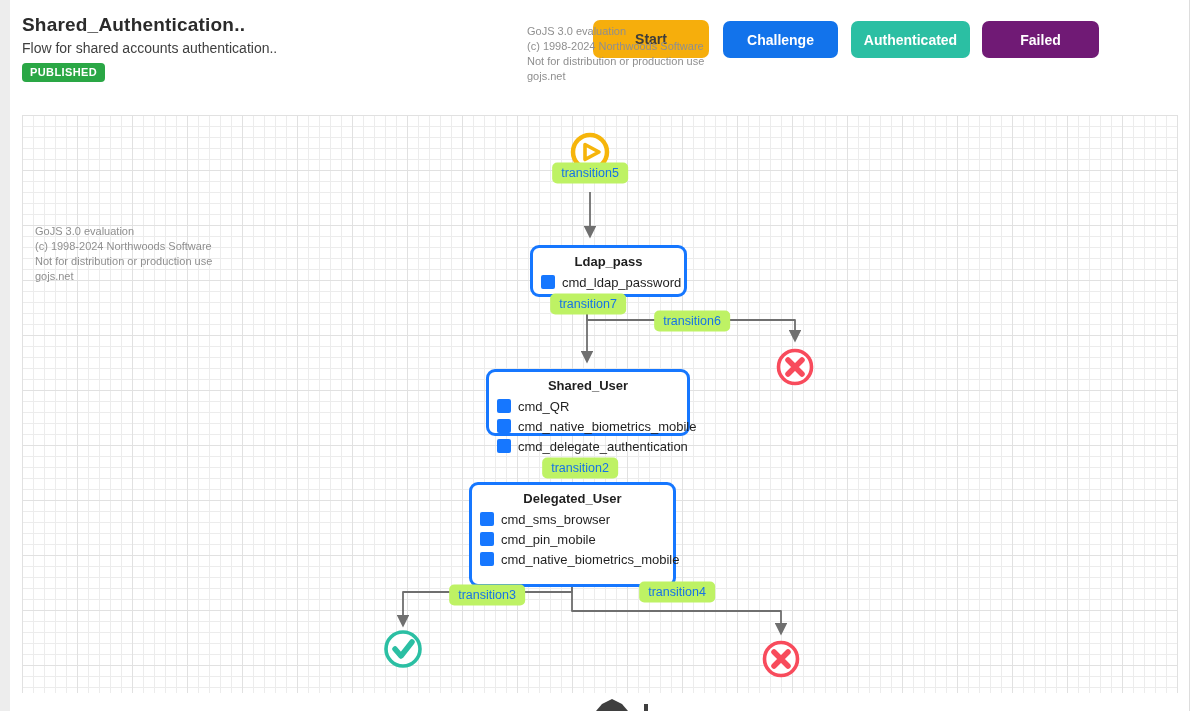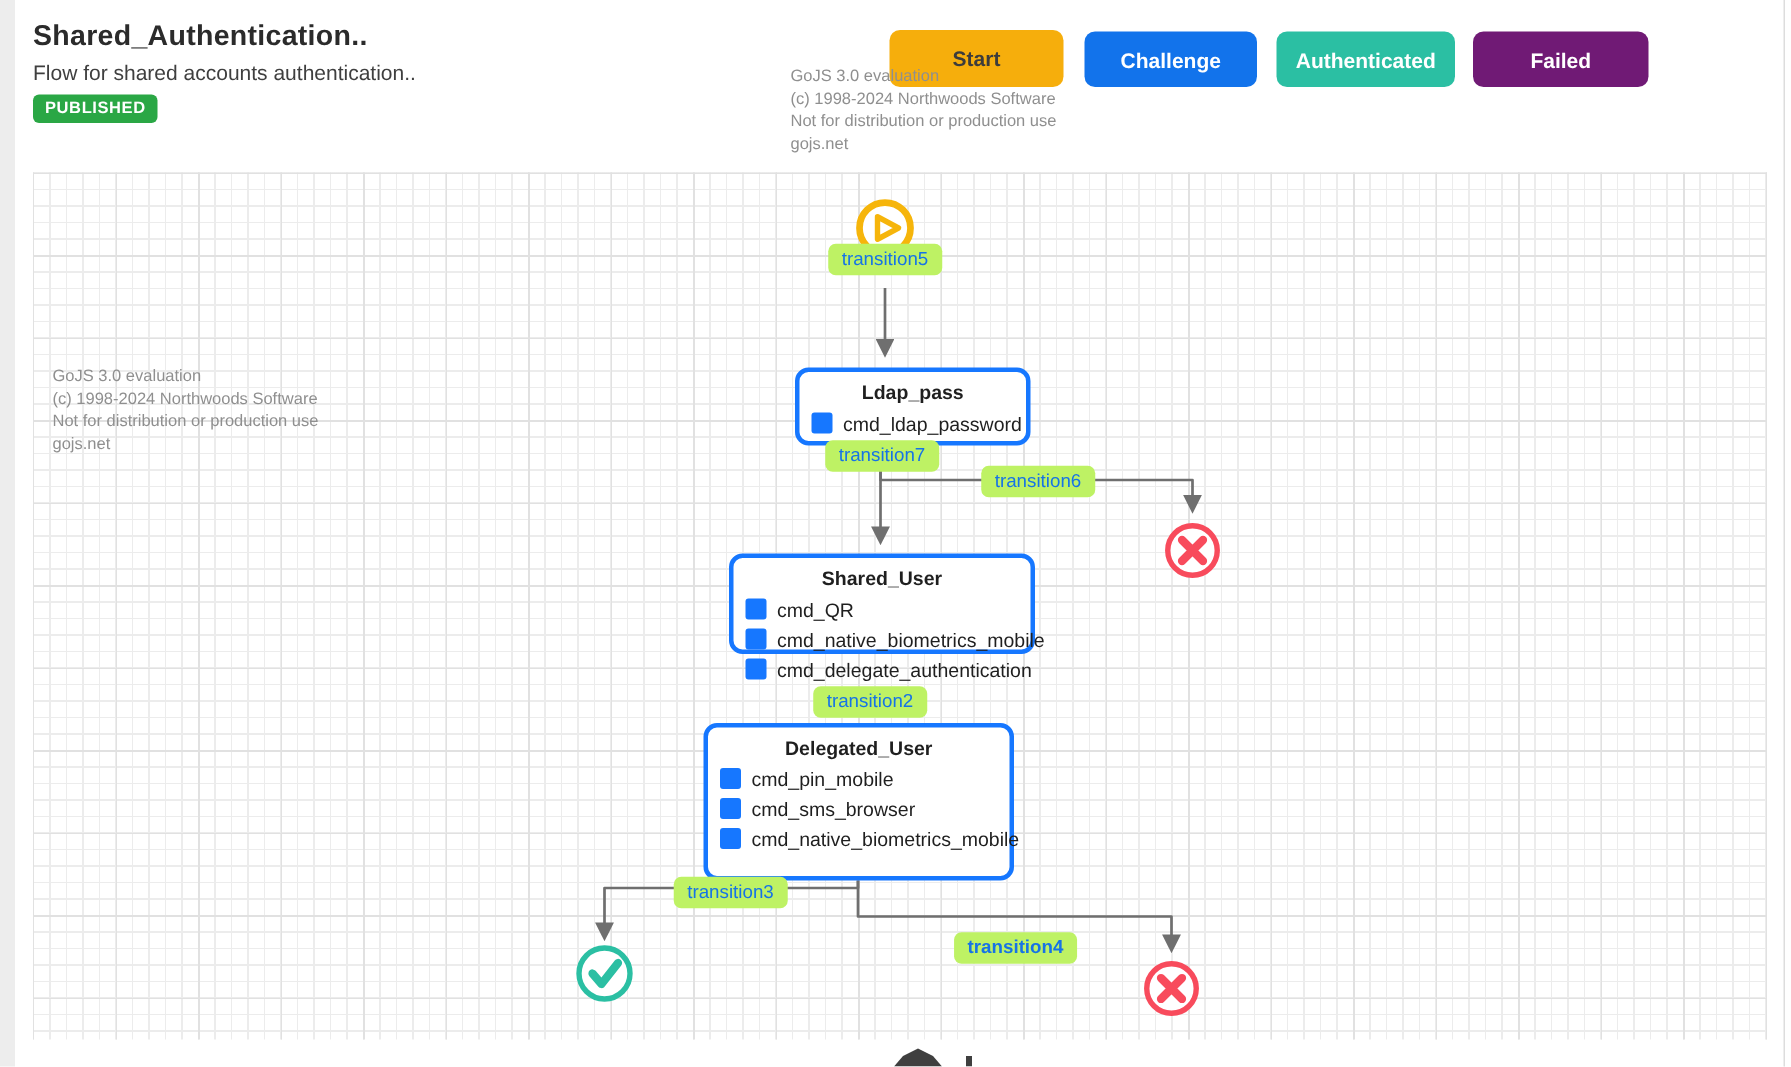--- a/index.html
+++ b/index.html
@@ -16,21 +16,21 @@
   .badge { position:absolute; left:12px; top:63px; background:#2aa745; color:#ffffff;
     font-size:11px; font-weight:bold; padding:3px 8px 4px 8px; border-radius:4px; letter-spacing:0.4px; }
 
   .palette-btn { position:absolute; border-radius:7px; display:flex; align-items:center; justify-content:center;
     font-size:14px; font-weight:bold; cursor:pointer; border:none; }
   .btn-start { left:583px; top:20px; width:116px; height:38px; background:#F6AE0C; color:#3c3c3c; z-index:1; }
   .btn-challenge { left:713px; top:21px; width:115px; height:37px; background:#1273EB; color:#ffffff; }
   .btn-authenticated { left:841px; top:21px; width:119px; height:37px; background:#2BBFA3; color:#ffffff; }
   .btn-failed { left:972px; top:21px; width:117px; height:37px; background:#701a75; color:#ffffff; }
 
-  .watermark { font-size:11px; color:#8f8f8f; line-height:15px; pointer-events:none;margin-top:20px; }
+  .watermark { font-size:11px; color:#8f8f8f; line-height:15px; pointer-events:none; }
   .watermark-header { position:absolute; left:517px; top:24px; z-index:3; }
   .watermark-canvas { position:absolute; left:25px; top:124px; z-index:2; }
 
   
   .canvas { position:absolute; left:0; top:100px; width:1179px; height:611px; background:#ffffff; }
   .grid { position:absolute; left:12px; top:15px; width:1156px; height:578px;
     background-image:
       repeating-linear-gradient(to right, #e1e1e1 0 1px, transparent 1px 55px),
       repeating-linear-gradient(to bottom, #e1e1e1 0 1px, transparent 1px 55px),
       repeating-linear-gradient(to right, #ececec 0 1px, transparent 1px 11px),
@@ -152,34 +152,34 @@
           <span>cmd_delegate_authentication</span>
         </div>
       </div>
     </div>
 
     <div class="node node-delegated">
       <div class="node-title">Delegated_User</div>
       <div class="node-items">
         <div class="node-item">
           <span class="cmd-square"></span>
-          <span>cmd_pin_mobile</span>
+          <span>cmd_sms_browser</span>
         </div>
         <div class="node-item">
           <span class="cmd-square"></span>
-          <span>cmd_sms_browser</span>
+          <span>cmd_pin_mobile</span>
         </div>
         <div class="node-item">
           <span class="cmd-square"></span>
           <span>cmd_native_biometrics_mobile</span>
         </div>
       </div>
     </div>
 
     <div class="tr-label" style="left:580px; top:73px;">transition5</div>
     <div class="tr-label" style="left:578px; top:204px;">transition7</div>
     <div class="tr-label" style="left:682px; top:221px;">transition6</div>
     <div class="tr-label" style="left:570px; top:368px;">transition2</div>
     <div class="tr-label" style="left:477px; top:495px;">transition3</div>
-    <div class="tr-label" style="left:667px; top:532px;font-weight:bold;">transition4</div>
+    <div class="tr-label" style="left:667px; top:492px;">transition4</div>
   </div>
 </div>
 <div class="page-right-line"></div>
 
 </body></html>

